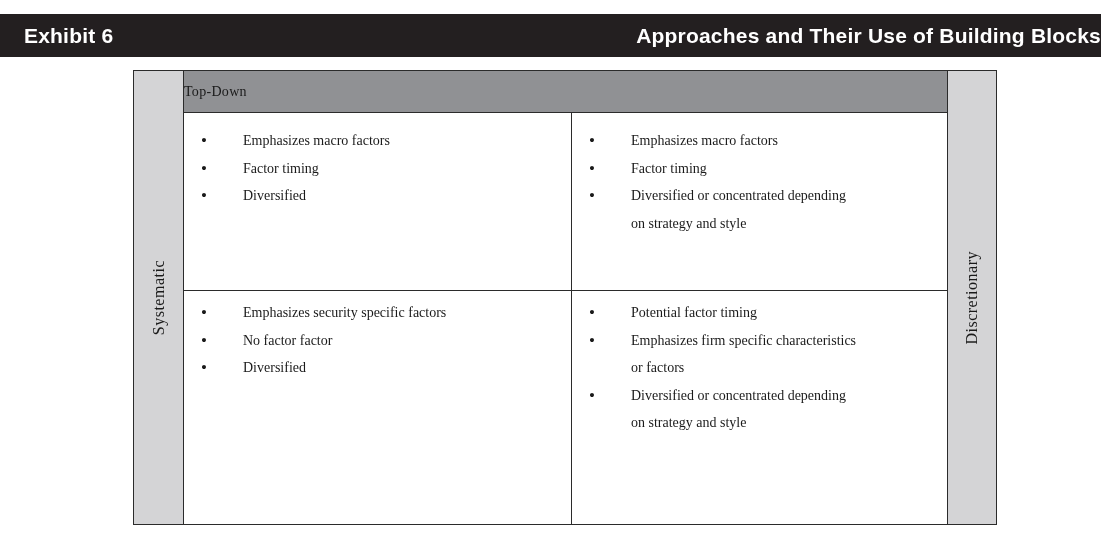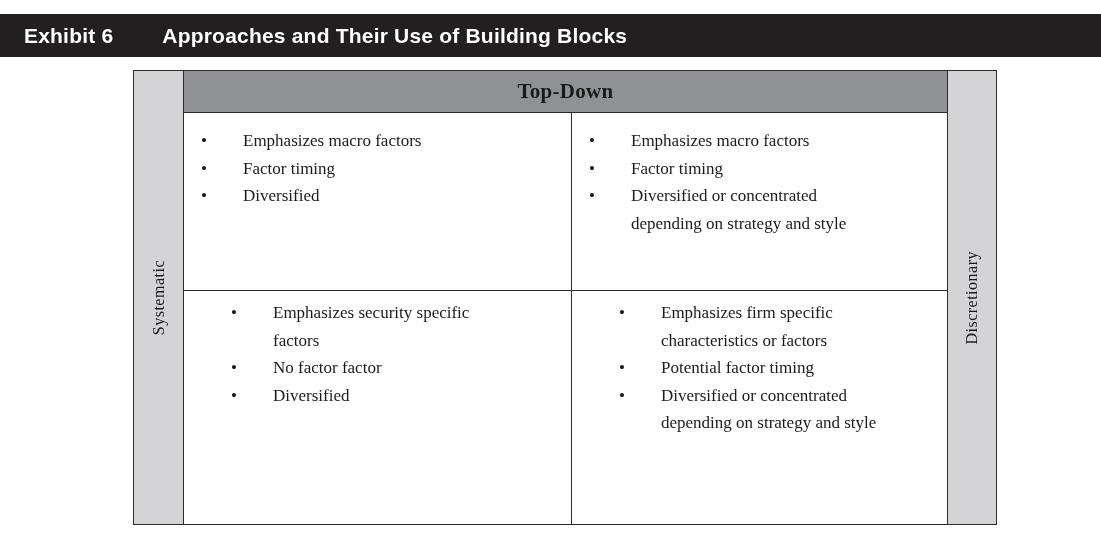--- a/index.html
+++ b/index.html
@@ -30,20 +30,21 @@
     width: 1101px;
     height: 43px;
     background: var(--header-bg);
     display: flex;
     align-items: center;
     font-family: "Liberation Sans", "DejaVu Sans", sans-serif;
     font-weight: bold;
     font-size: 21px;
     color: var(--header-text);
     letter-spacing: 0.2px;
+    justify-content: space-between;
   }
   .exhibit-bar .exhibit-label { padding-left: 24px; white-space: nowrap; }
   .exhibit-bar .exhibit-title { margin-left: 49px; white-space: nowrap; }
 
   
   .diagram {
     position: absolute;
     left: 133px;
     top: 70px;
     width: 864px;
@@ -75,46 +76,44 @@
     display: flex;
     flex-direction: column;
     min-width: 0;
   }
   .band {
     height: 42px;
     flex: 0 0 42px;
     background: var(--band-bg);
     display: flex;
     align-items: center;
-    justify-content: center;
-    font-size: 21px;
+    font-size: 14px;
     letter-spacing: 0.3px;
-    font-weight: bold;
   }
   .band.top    { border-bottom: 1.5px solid var(--border); }
   .band.bottom { border-top: 1.5px solid var(--border); }
 
   .quadrants {
     flex: 1;
     display: grid;
     grid-template-columns: 388px 1fr;
     grid-template-rows: 178px 1fr;
     background: var(--quadrant-bg);
   }
   .quad { padding: 14px 8px 0 0; overflow: hidden; }
   .quad.tl { border-right: 1px solid var(--border); border-bottom: 1px solid var(--border); }
   .quad.tr { border-bottom: 1px solid var(--border); }
   .quad.bl { border-right: 1px solid var(--border); }
-  .quad.bottom-row { padding-top: 8px; margin-left: 30px; }
+  .quad.bottom-row { padding-top: 8px; }
 
   .quad ul { list-style: none; }
   .quad li {
     position: relative;
     padding-left: 59px;
-    font-size: 17px;
+    font-size: 14px;
     line-height: 27.5px;
     max-width: 292px;
   }
   .quad li::before {
     content: "\2022";
     position: absolute;
     left: 17px;
     top: 0;
     font-size: 17px;
   }
@@ -156,22 +155,22 @@
       </div>
       <div class="quad bl bottom-row">
         <ul>
             <li><span class="li-text">Emphasizes security specific factors</span></li>
             <li><span class="li-text">No factor factor</span></li>
             <li><span class="li-text">Diversified</span></li>
           </ul>
       </div>
       <div class="quad br bottom-row">
         <ul>
+            <li><span class="li-text">Potential factor timing</span></li>
             <li><span class="li-text">Emphasizes firm specific characteristics or factors</span></li>
-            <li><span class="li-text">Potential factor timing</span></li>
             <li><span class="li-text">Diversified or concentrated depending on strategy and style</span></li>
           </ul>
       </div>
     </div>
 
   </div>
 
   <div class="side-strip right">
     <span>Discretionary</span>
   </div>

